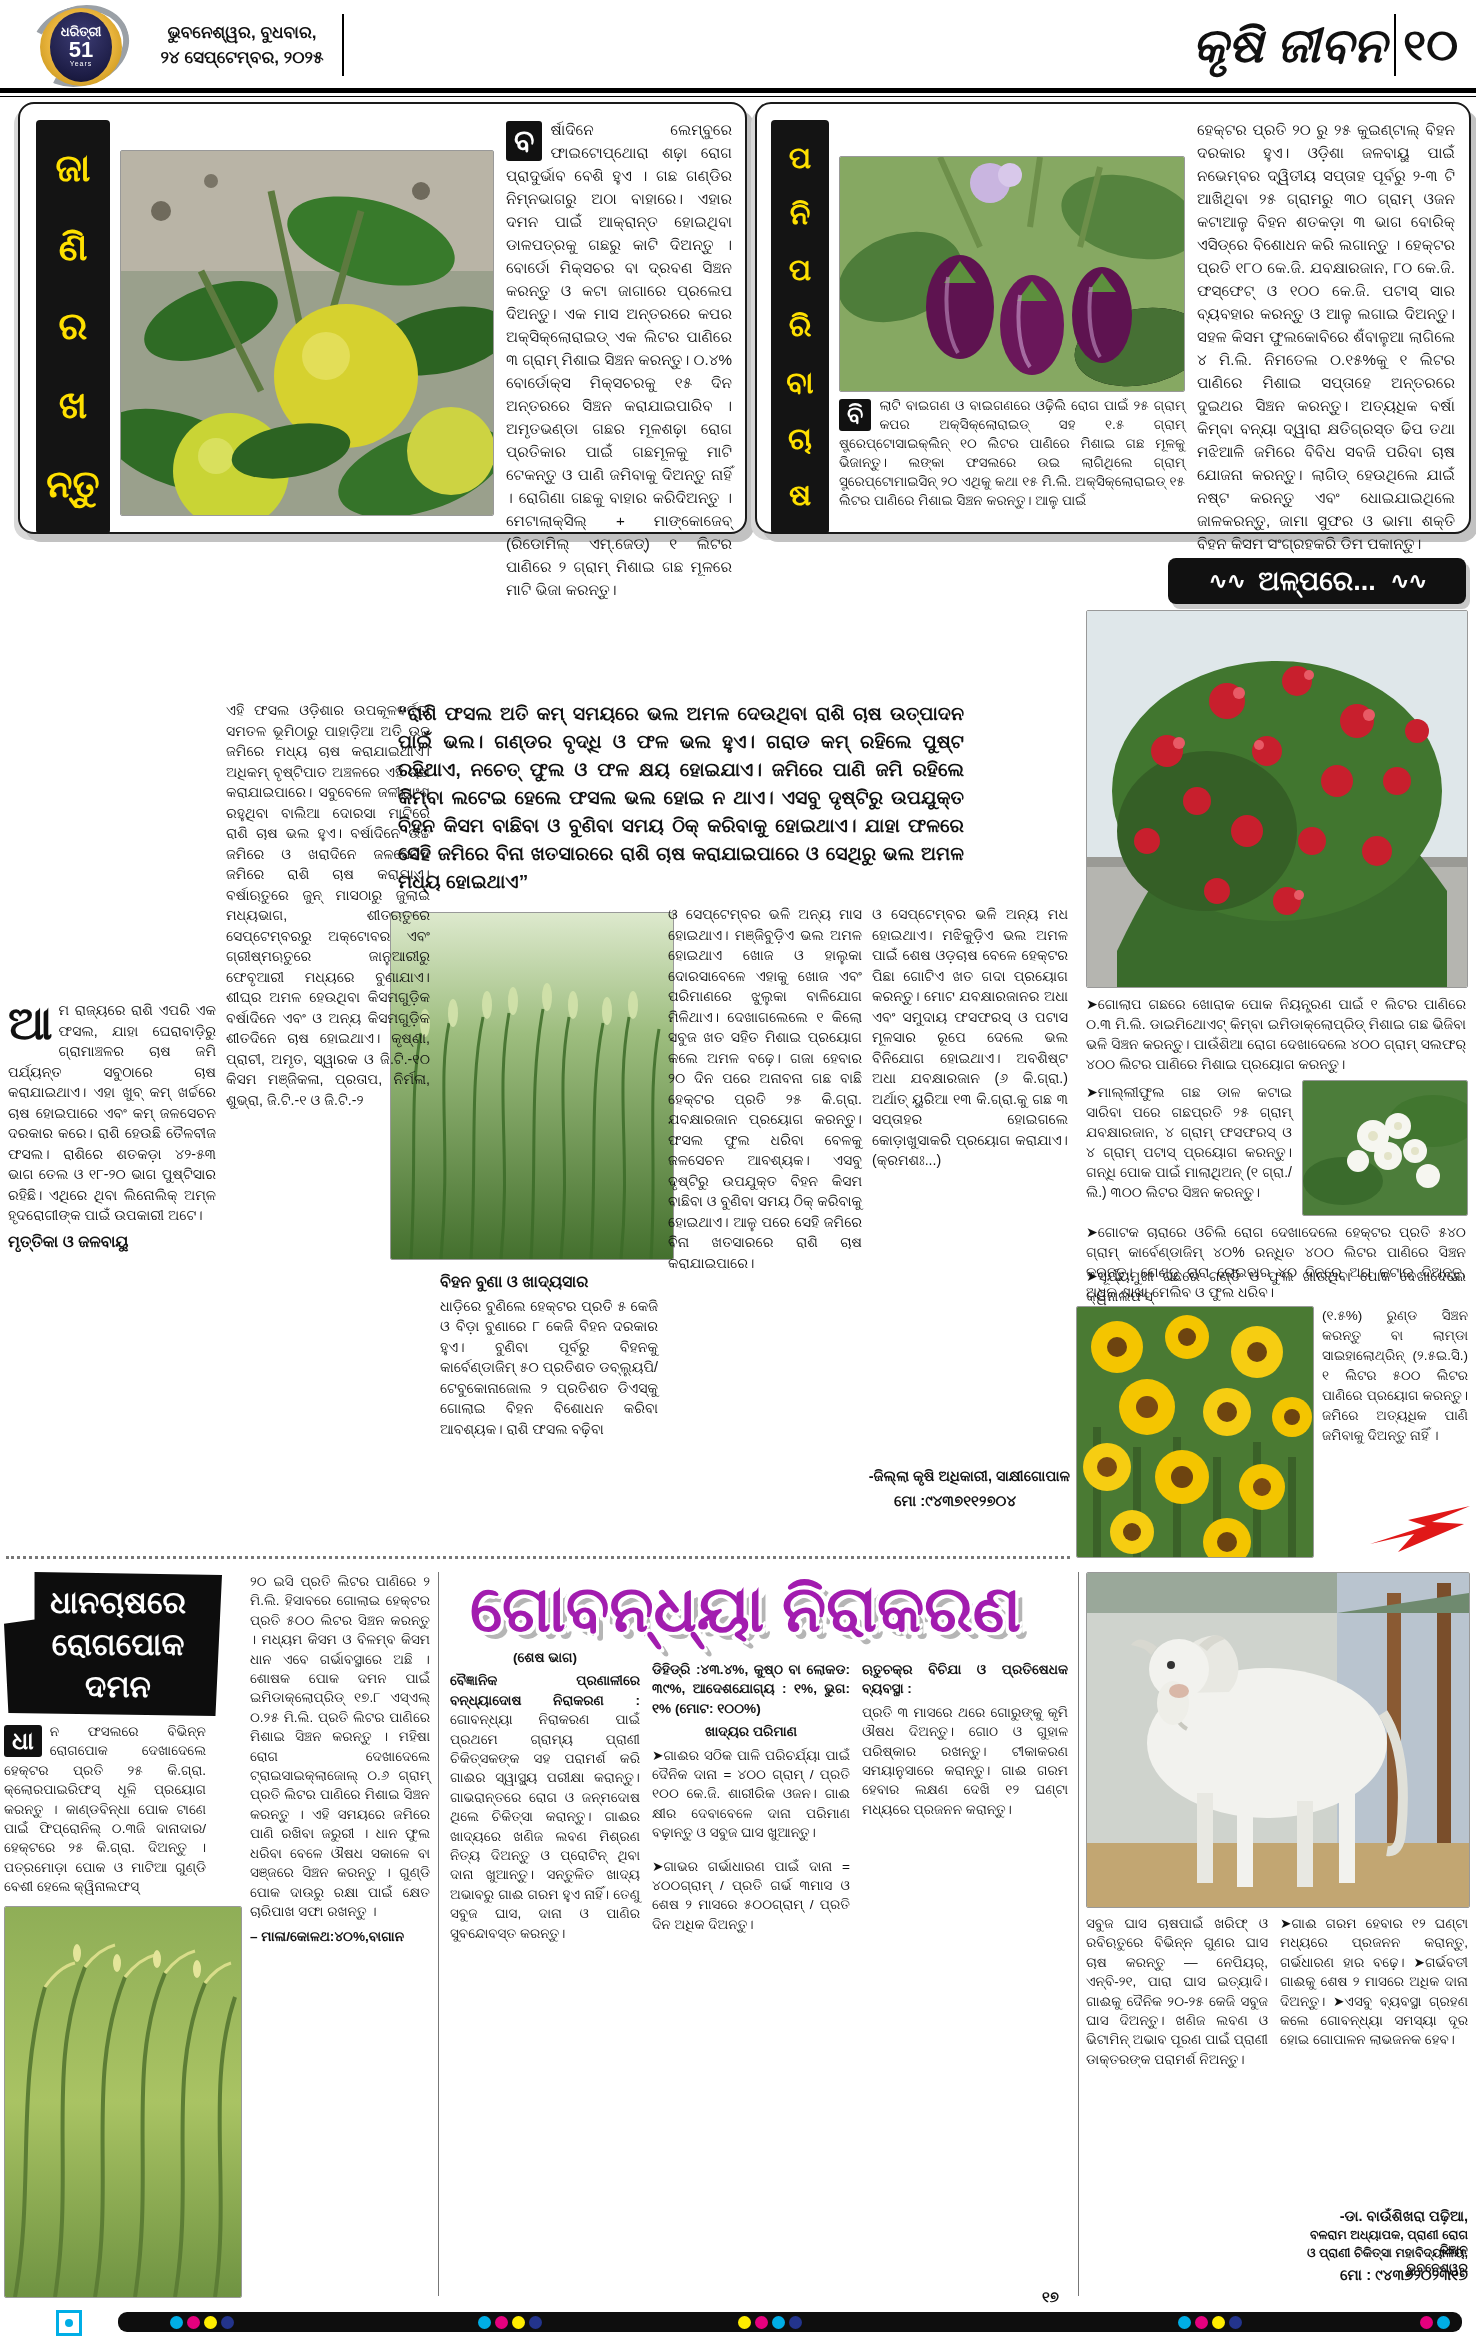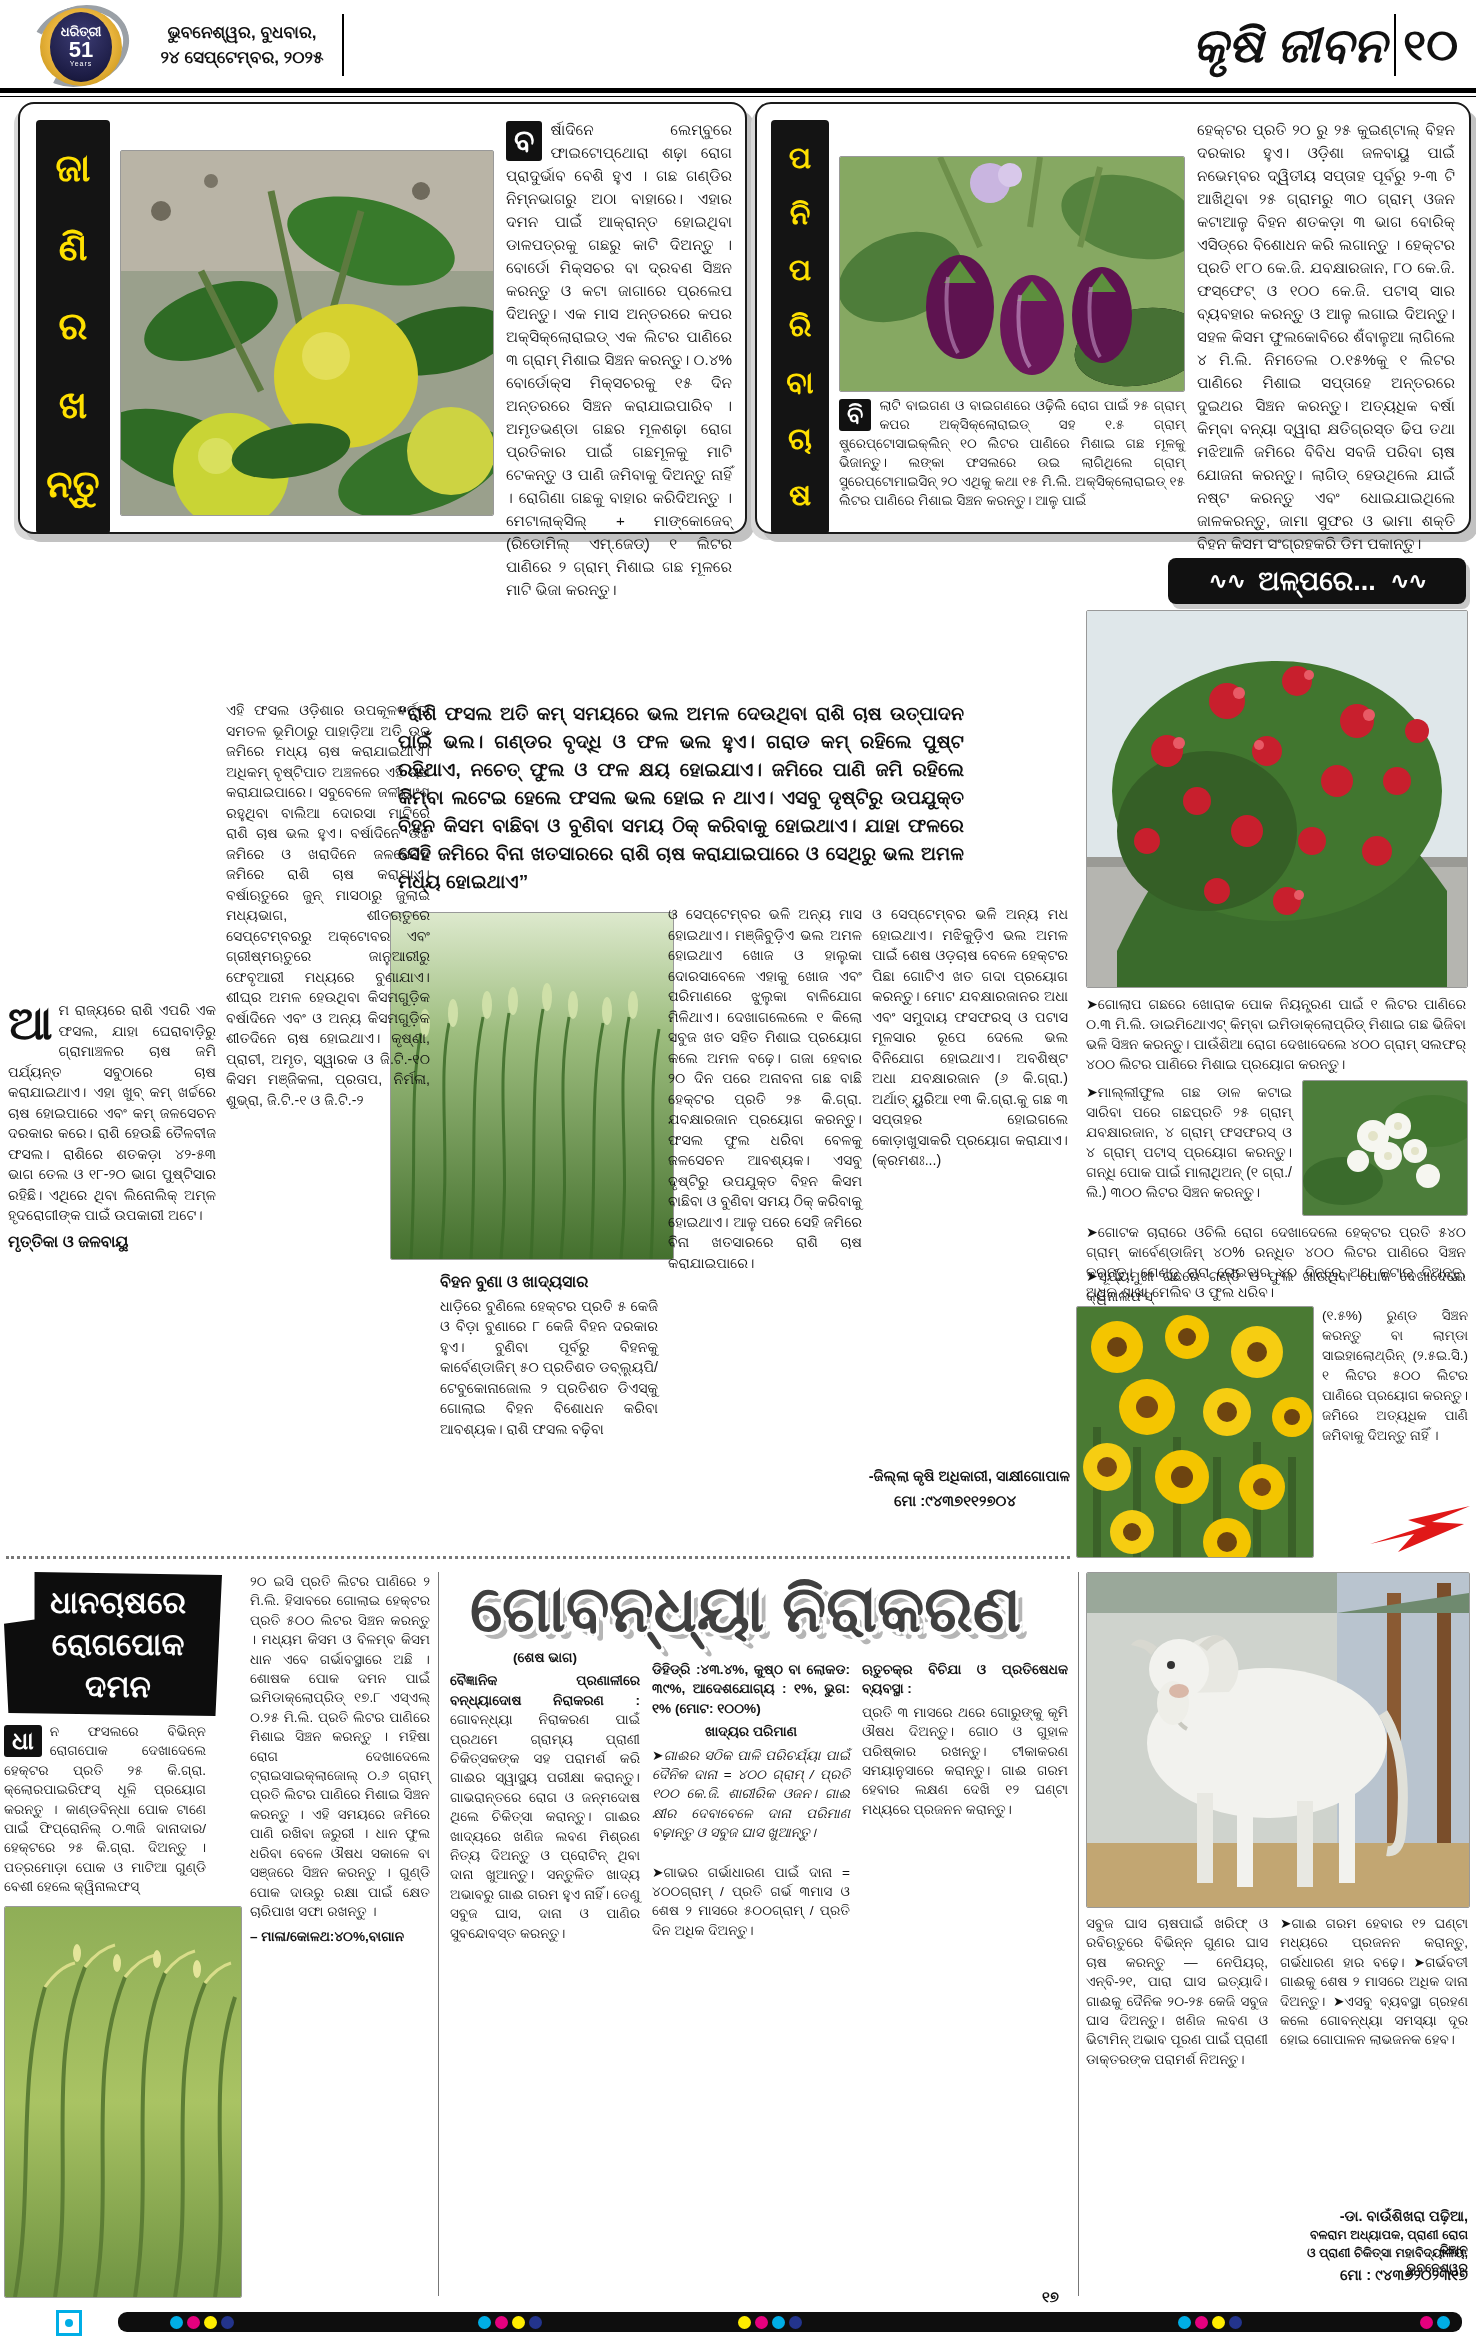--- a/index.html
+++ b/index.html
@@ -29,21 +29,21 @@
   .strip{background:#141414;border-radius:4px;display:flex;flex-direction:column;align-items:center;justify-content:space-around;padding:10px 0;}
   .strip span{color:#ffe000;font-weight:bold;}
   .boxtext{font-size:15.2px;line-height:23px;text-align:justify;}
   .boxtext-sm{font-size:13.5px;line-height:19px;text-align:justify;}
   .dropcap{float:left;background:#111;color:#fff;font-weight:bold;font-size:30px;line-height:36px;
            padding:2px 8px;margin:3px 8px 0 0;border-radius:3px;}
   .photo{border:1px solid #999;overflow:hidden;border-radius:2px;}
   
   .main-headline{font-size:80px;font-weight:bold;color:#000;letter-spacing:-1px;white-space:nowrap;
      text-shadow:-3px -3px 0 #fff,3px -3px 0 #fff,-3px 3px 0 #fff,3px 3px 0 #fff,8px 8px 0 #b5b5b5;}
-  .sub-headline{font-size:64px;font-weight:bold;color:#404040;white-space:nowrap;
+  .sub-headline{font-size:64px;font-weight:bold;color:#a21caf;white-space:nowrap;
      text-shadow:-3px -3px 0 #fff,3px -3px 0 #fff,-3px 3px 0 #fff,3px 3px 0 #fff,7px 7px 0 #b5b5b5;}
   
   .col{font-size:14.2px;line-height:20.5px;text-align:justify;}
   .col p{margin:0 0 4px 0;}
   .subhead{font-weight:bold;font-size:16px;margin:6px 0 3px 0;}
   .bigdc{float:left;font-size:46px;line-height:42px;font-weight:bold;margin:2px 6px 0 0;}
   .quote{font-size:19px;line-height:28px;font-weight:bold;text-align:justify;}
   .quote .qmark{font-size:54px;line-height:20px;vertical-align:-14px;font-family:"Liberation Serif",serif;}
   .byline{font-weight:bold;text-align:right;font-size:14.5px;}
   .phone{font-weight:bold;text-align:center;font-size:15px;}
@@ -407,21 +407,21 @@
 
   <div class="abs sub-headline" style="left:470px;top:1572px;">ଗୋବନ୍ଧ୍ୟା ନିରାକରଣ</div>
   <div class="abs smallcol" style="left:450px;top:1648px;width:190px;height:636px;">
     <div style="text-align:center;font-weight:bold;margin-bottom:4px;">(ଶେଷ ଭାଗ)</div>
     <span class="statline">ବୈଜ୍ଞାନିକ ପ୍ରଣାଳୀରେ ବନ୍ଧ୍ୟାଦୋଷ ନିରାକରଣ :</span>
     <span>ଗୋବନ୍ଧ୍ୟା ନିରାକରଣ ପାଇଁ ପ୍ରଥମେ ଗ୍ରାମ୍ୟ ପ୍ରାଣୀ ଚିକିତ୍ସକଙ୍କ ସହ ପରାମର୍ଶ କରି ଗାଈର ସ୍ୱାସ୍ଥ୍ୟ ପରୀକ୍ଷା କରାନ୍ତୁ। ଗାଭରାନ୍ତରେ ରୋଗ ଓ ଜନ୍ମଦୋଷ ଥିଲେ ଚିକିତ୍ସା କରାନ୍ତୁ। ଗାଈର ଖାଦ୍ୟରେ ଖଣିଜ ଲବଣ ମିଶ୍ରଣ ନିତ୍ୟ ଦିଅନ୍ତୁ ଓ ପ୍ରୋଟିନ୍ ଥିବା ଦାନା ଖୁଆନ୍ତୁ। ସନ୍ତୁଳିତ ଖାଦ୍ୟ ଅଭାବରୁ ଗାଈ ଗରମ ହୁଏ ନାହିଁ। ତେଣୁ ସବୁଜ ଘାସ, ଦାନା ଓ ପାଣିର ସୁବନ୍ଦୋବସ୍ତ କରନ୍ତୁ।</span>
   </div>
   <div class="abs smallcol" style="left:652px;top:1660px;width:198px;height:636px;">
     <p class="statline" style="margin:0 0 4px 0;">ଡିହିଡ୍ରି :୪୩.୪%, କୁଷ୍ଠ ବା ଲୋକଡ: ୩୯%, ଆଦେଶଯୋଗ୍ୟ : ୧%, ଭୁଗ: ୧% (ମୋଟ: ୧୦୦%)</p>
     <p class="statline" style="margin:0 0 4px 0;text-align:center;">ଖାଦ୍ୟର ପରିମାଣ</p>
-    <p style="margin:0 0 20px 0;font-style:italic;">➤ଗାଈର ସଠିକ ପାଳି ପରିଚର୍ଯ୍ୟା ପାଇଁ ଦୈନିକ ଦାନା = ୪୦୦ ଗ୍ରାମ୍ / ପ୍ରତି ୧୦୦ କେ.ଜି. ଶାରୀରିକ ଓଜନ। ଗାଈ କ୍ଷୀର ଦେବାବେଳେ ଦାନା ପରିମାଣ ବଢ଼ାନ୍ତୁ ଓ ସବୁଜ ଘାସ ଖୁଆନ୍ତୁ।</p>
+    <p style="margin:0 0 14px 0;">➤ଗାଈର ସଠିକ ପାଳି ପରିଚର୍ଯ୍ୟା ପାଇଁ ଦୈନିକ ଦାନା = ୪୦୦ ଗ୍ରାମ୍ / ପ୍ରତି ୧୦୦ କେ.ଜି. ଶାରୀରିକ ଓଜନ। ଗାଈ କ୍ଷୀର ଦେବାବେଳେ ଦାନା ପରିମାଣ ବଢ଼ାନ୍ତୁ ଓ ସବୁଜ ଘାସ ଖୁଆନ୍ତୁ।</p>
     <p style="margin:0;">➤ଗାଭର ଗର୍ଭାଧାରଣ ପାଇଁ ଦାନା = ୪୦୦ଗ୍ରାମ୍ / ପ୍ରତି ଗର୍ଭ ୩ମାସ ଓ ଶେଷ ୨ ମାସରେ ୫୦୦ଗ୍ରାମ୍ / ପ୍ରତି ଦିନ ଅଧିକ ଦିଅନ୍ତୁ।</p>
   </div>
   <div class="abs smallcol" style="left:862px;top:1660px;width:206px;height:636px;">
     <p class="statline" style="margin:0 0 4px 0;">ଋତୁଚକ୍ର ବିଚିଯା ଓ ପ୍ରତିଷେଧକ ବ୍ୟବସ୍ଥା :</p>
     <p style="margin:0;">ପ୍ରତି ୩ ମାସରେ ଥରେ ଗୋରୁଙ୍କୁ କୃମି ଔଷଧ ଦିଅନ୍ତୁ। ଗୋଠ ଓ ଗୁହାଳ ପରିଷ୍କାର ରଖନ୍ତୁ। ଟୀକାକରଣ ସମୟାନୁସାରେ କରାନ୍ତୁ। ଗାଈ ଗରମ ହେବାର ଲକ୍ଷଣ ଦେଖି ୧୨ ଘଣ୍ଟା ମଧ୍ୟରେ ପ୍ରଜନନ କରାନ୍ତୁ।</p>
   </div>
 
   <div class="abs photo" style="left:1086px;top:1572px;width:382px;height:334px;">
     <svg width="382" height="334" viewBox="0 0 382 334">
       <rect width="382" height="334" fill="#cfd3cd"></rect>

